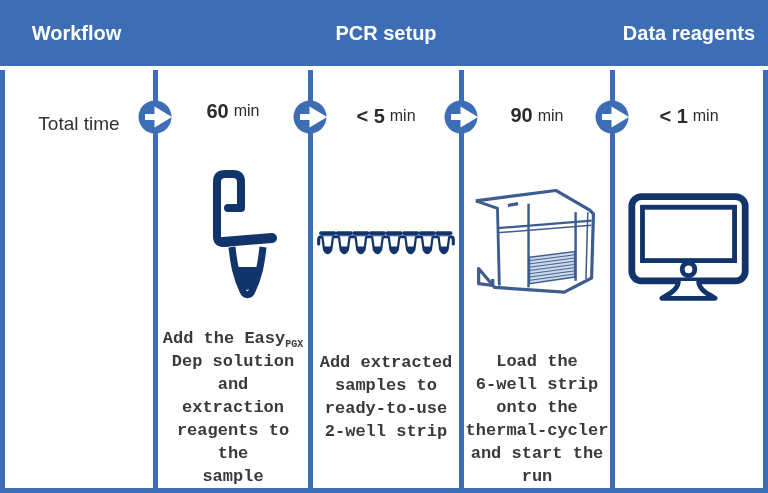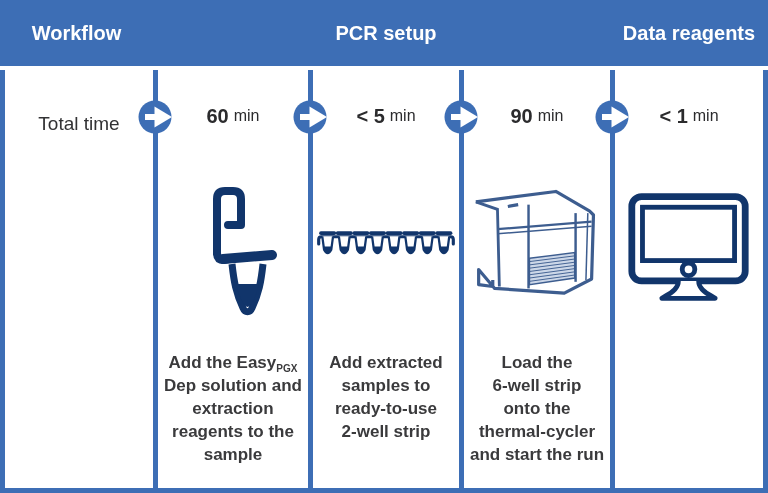--- a/index.html
+++ b/index.html
@@ -16,21 +16,21 @@
   .hline{position:absolute;left:0;width:768px;height:5px;bottom:0;background:#3d6eb5;}
   .edge-l{position:absolute;left:0;top:70px;bottom:0;width:5px;background:#3d6eb5;}
   .edge-r{position:absolute;right:0;top:70px;bottom:0;width:5px;background:#3d6eb5;}
   
   .col{position:absolute;top:66px;bottom:5px;display:flex;flex-direction:column;align-items:center;}
   .time-row{height:100px;display:flex;align-items:center;justify-content:center;gap:5px;}
   .time-label{font-size:19px;color:#323234;margin-top:15px;}
   .t-num{font-size:20px;font-weight:bold;color:#2b2b2d;}
   .t-unit{font-size:16px;color:#2b2b2d;}
   .icon-area{height:162px;display:flex;align-items:center;justify-content:center;}
-  .desc{font-size:17px;line-height:23px;font-weight:bold;color:#3a3a3c;text-align:center;white-space:pre-line;}
+  .desc{font-size:17px;line-height:23px;font-weight:bold;color:#3a3a3c;text-align:center;white-space:pre-line;font-family:Liberation Mono, monospace;}
   .desc sub{font-size:10px;line-height:0;vertical-align:-4px;letter-spacing:0;}
   
   .arrow{position:absolute;width:42px;height:36px;}
   .icon-navy{color:#11356b;}
   .icon-steel{color:#3d5d8f;}
 </style>
 </head>
 <body>
 
 <div id="stage">

